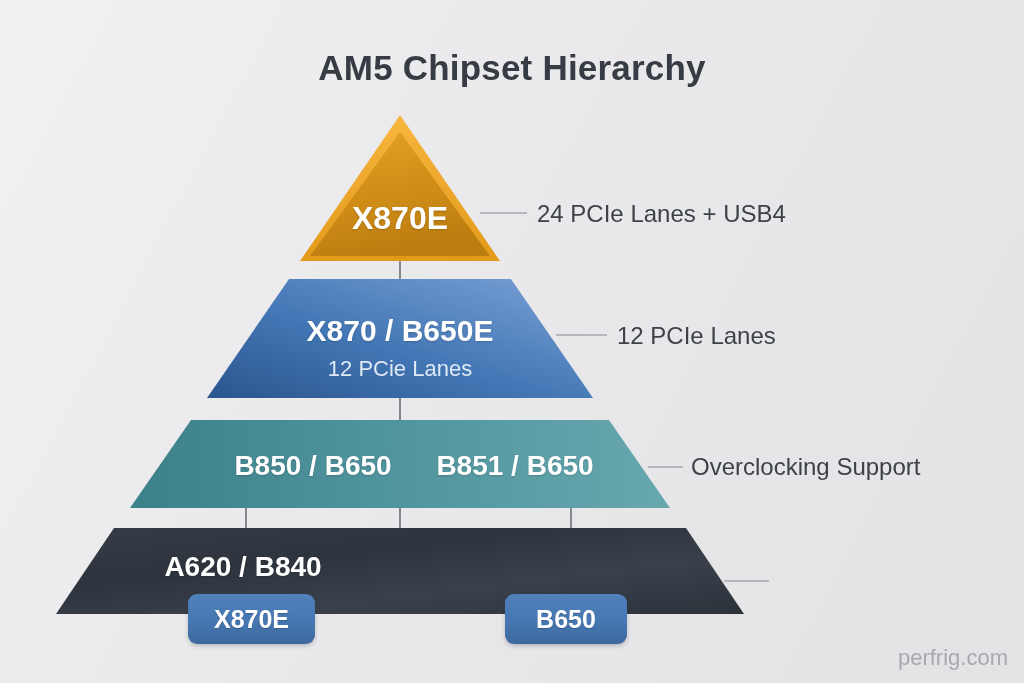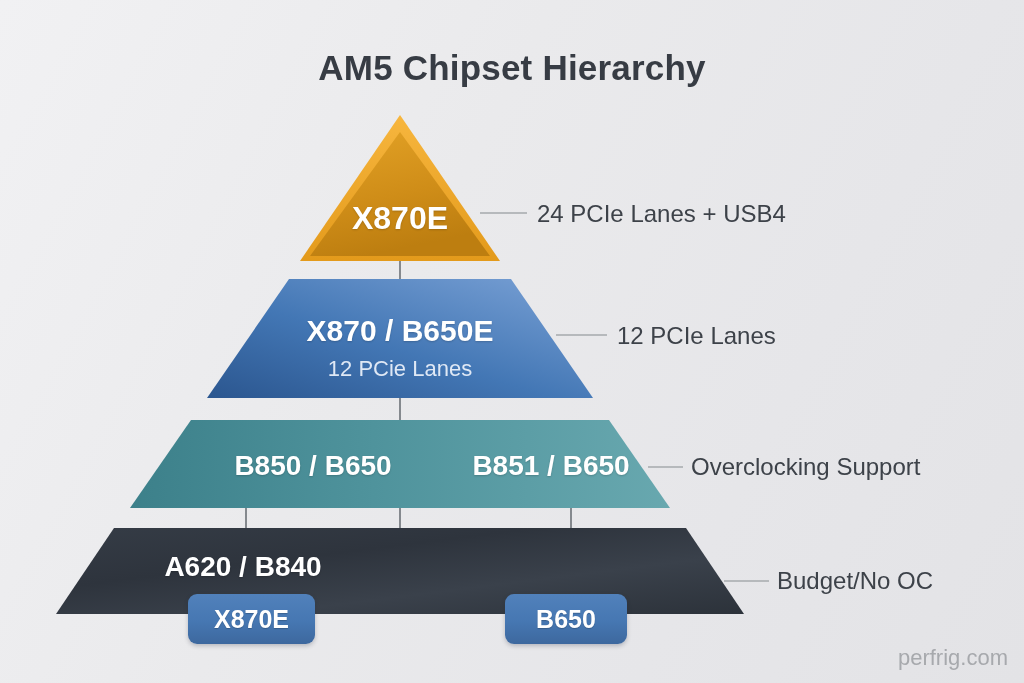--- a/index.html
+++ b/index.html
@@ -99,27 +99,26 @@
     <line x1="648" y1="467" x2="683" y2="467" stroke="#b6b9bc" stroke-width="2"></line>
     <line x1="724" y1="581" x2="769" y2="581" stroke="#b6b9bc" stroke-width="2"></line>
   </svg>
 
   <div class="tier-text t-main" style="left:400px;top:218px;font-size:32px;">X870E</div>
 
   <div class="tier-text t-main" style="left:400px;top:331px;">X870 / B650E</div>
   <div class="tier-text t-sub" style="left:400px;top:369px;">12 PCie Lanes</div>
 
   <div class="tier-text t-row" style="left:292px;top:466px;margin-left:21px;">B850 / B650</div>
-  <div class="tier-text t-row" style="left:515px;top:466px;margin-left:36px;">B851 / B650</div>
+  <div class="tier-text t-row" style="left:515px;top:466px;">B851 / B650</div>
 
   <div class="tier-text t-row" style="left:243px;top:567px;text-align:right;">A620 / B840</div>
 
   <div class="side-label" style="left:537px;top:214px;text-align:right;">24 PCIe Lanes + USB4</div>
   <div class="side-label" style="left:617px;top:336px;">12 PCIe Lanes</div>
   <div class="side-label" style="left:691px;top:467px;">Overclocking Support</div>
-  <div class="side-label" style="left:777px;top:581px;">Budget/No OC</div>
 
   <div class="badge" style="left:188px;top:594px;width:127px;">X870E</div>
   <div class="badge" style="left:505px;top:594px;width:122px;">B650</div>
 
   <div class="watermark">perfrig.com</div>
 
 </div>
 
 </body></html>

